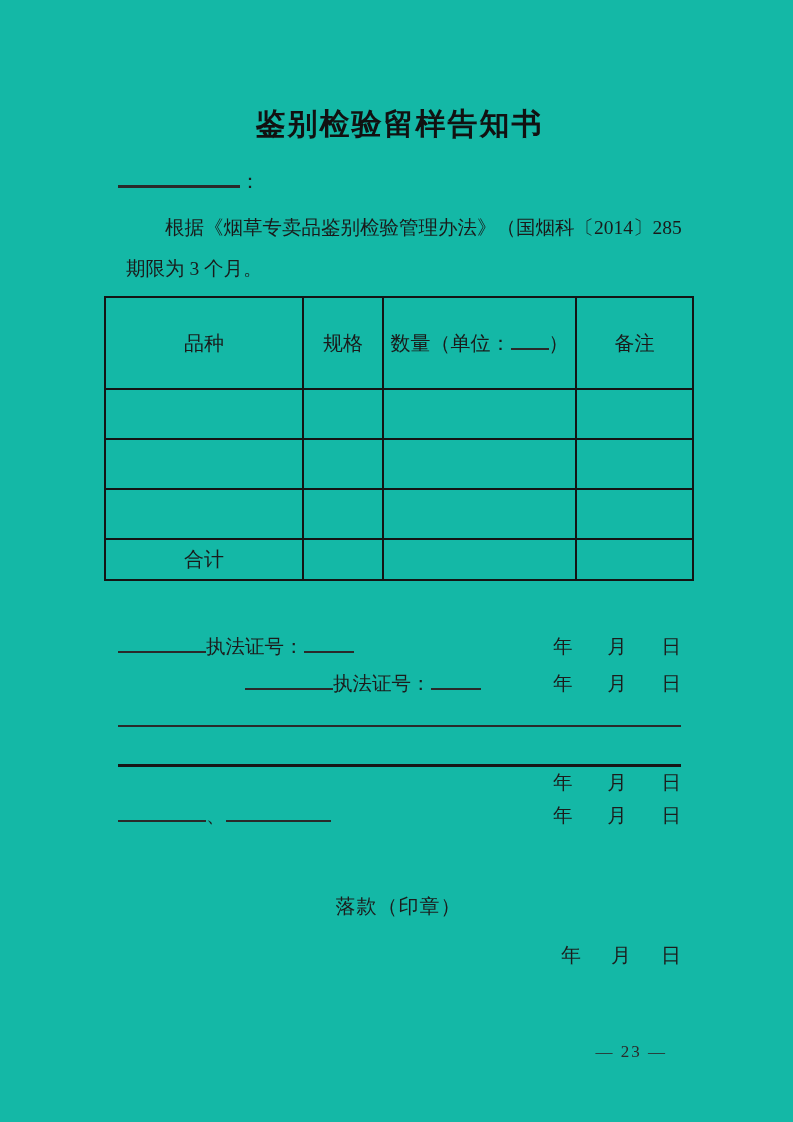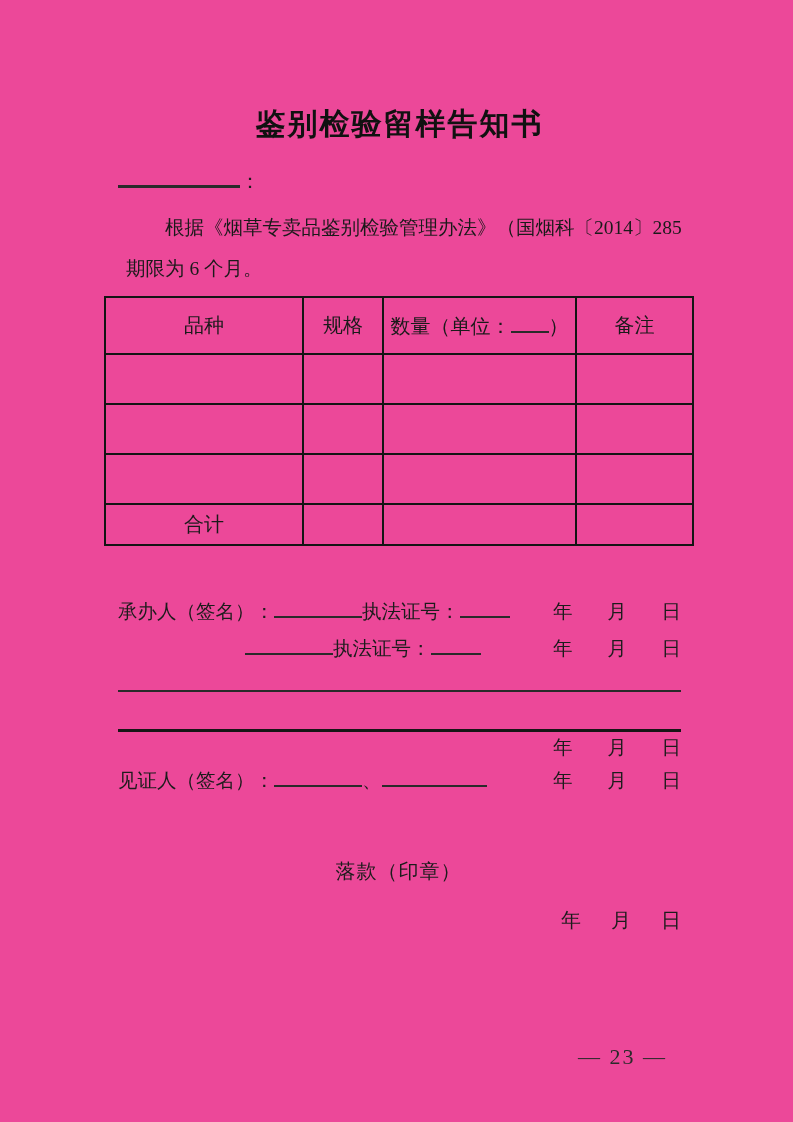--- a/index.html
+++ b/index.html
@@ -1,18 +1,18 @@
 <!DOCTYPE html>
 <html><head>
 <meta charset="utf-8">
 <style>
   * { margin:0; padding:0; box-sizing:border-box; }
   html,body { background:#ffffff; }
   .page {
-    width:793px; height:1122px; background:#ec4899; position:relative;
+    width:793px; height:1122px; background:#14b8a6; position:relative;
     font-family:"Liberation Serif","DejaVu Serif",serif; color:#1c1c1c;
     overflow:hidden; margin:0 auto;
   }
   .content { padding:0 112px 0 118px; }
 
   .doc-title {
     padding-top:104px; text-align:center; font-size:30px; font-weight:700;
     letter-spacing:2px; color:#111;
   }
 
@@ -29,21 +29,21 @@
   .para .line.indent { text-indent:39px; }
 
   table.sample-table {
     margin-top:7px; margin-left:-14px; width:588px;
     border-collapse:collapse; table-layout:fixed;
   }
   table.sample-table td {
     border:2px solid #141414; text-align:center; vertical-align:middle;
     font-size:20px; color:#1a1a1a; padding:0;
   }
-  tr.hdr-row  { height:57px;border-radius:29px; }
+  tr.hdr-row  { height:92px;border-radius:29px; }
   tr.data-row { height:50px; }
   tr.total-row{ height:41px; }
   .qty-blank { width:38px; border-bottom-width:2px; }
 
   .sig-block { margin-top:52px; font-size:19.5px; }
   .sig-row { display:flex; align-items:baseline; height:37px; }
   .sig-row.short { height:33px; }
   .ymd { display:flex; justify-content:space-between; width:128px; margin-left:auto; flex:none; }
   .b88  { width:88px; }
   .b50  { width:50px; }
@@ -53,39 +53,39 @@
   .indent2 { padding-left:127px; }
   .sep-rule { margin-top:20px; border:none; border-top:3px solid #161616; height:0; }
   .after-rule { margin-top:2px; }
 
   .seal-block { margin-top:58px; font-size:20px; }
   .seal-line { text-align:center; padding-right:2px; letter-spacing:1px; }
   .seal-ymd { display:flex; justify-content:space-between; width:120px;
               margin-left:auto; margin-right:0; margin-top:22px; }
 
   .page-number {
-    position:absolute; right:126px; bottom:52px; font-size:22px;
+    position:absolute; right:126px; bottom:60px; font-size:17px;
     color:#2b2b2b; letter-spacing:2px;
   }
 </style>
 </head>
 <body>
 
 <div class="page">
   <div class="content">
 
     <h1 class="doc-title">鉴别检验留样告知书</h1>
 
     <div class="addressee-row">
       <span class="blank"></span><span>：</span>
     </div>
 
     <div class="para">
       <div class="line indent">根据《烟草专卖品鉴别检验管理办法》（国烟科〔2014〕285</div>
-      <div class="line">期限为 6 个月。</div>
+      <div class="line">期限为 3 个月。</div>
     </div>
 
     <table class="sample-table">
       <colgroup>
         <col style="width:198px">
           <col style="width:80px">
           <col style="width:193px">
           <col style="width:117px">
       </colgroup>
       <tbody>
@@ -118,21 +118,20 @@
           <td></td>
           <td></td>
           <td></td>
         </tr>
       </tbody>
     </table>
 
     <div class="sig-block">
 
       <div class="sig-row">
-        <span>承办人（签名）：</span>
           <span class="blank b88"></span>
           <span>执法证号：</span>
           <span class="blank b50"></span>
         <span class="ymd">
           <span>年</span>
             <span>月</span>
             <span>日</span>
         </span>
       </div>
 
@@ -155,21 +154,20 @@
 
       <div class="sig-row short after-rule">
         <span class="ymd">
           <span>年</span>
             <span>月</span>
             <span>日</span>
         </span>
       </div>
 
       <div class="sig-row short">
-        <span>见证人（签名）：</span>
           <span class="blank b88"></span>
           <span>、</span>
           <span class="blank b105"></span>
         <span class="ymd">
           <span>年</span>
             <span>月</span>
             <span>日</span>
         </span>
       </div>
 

